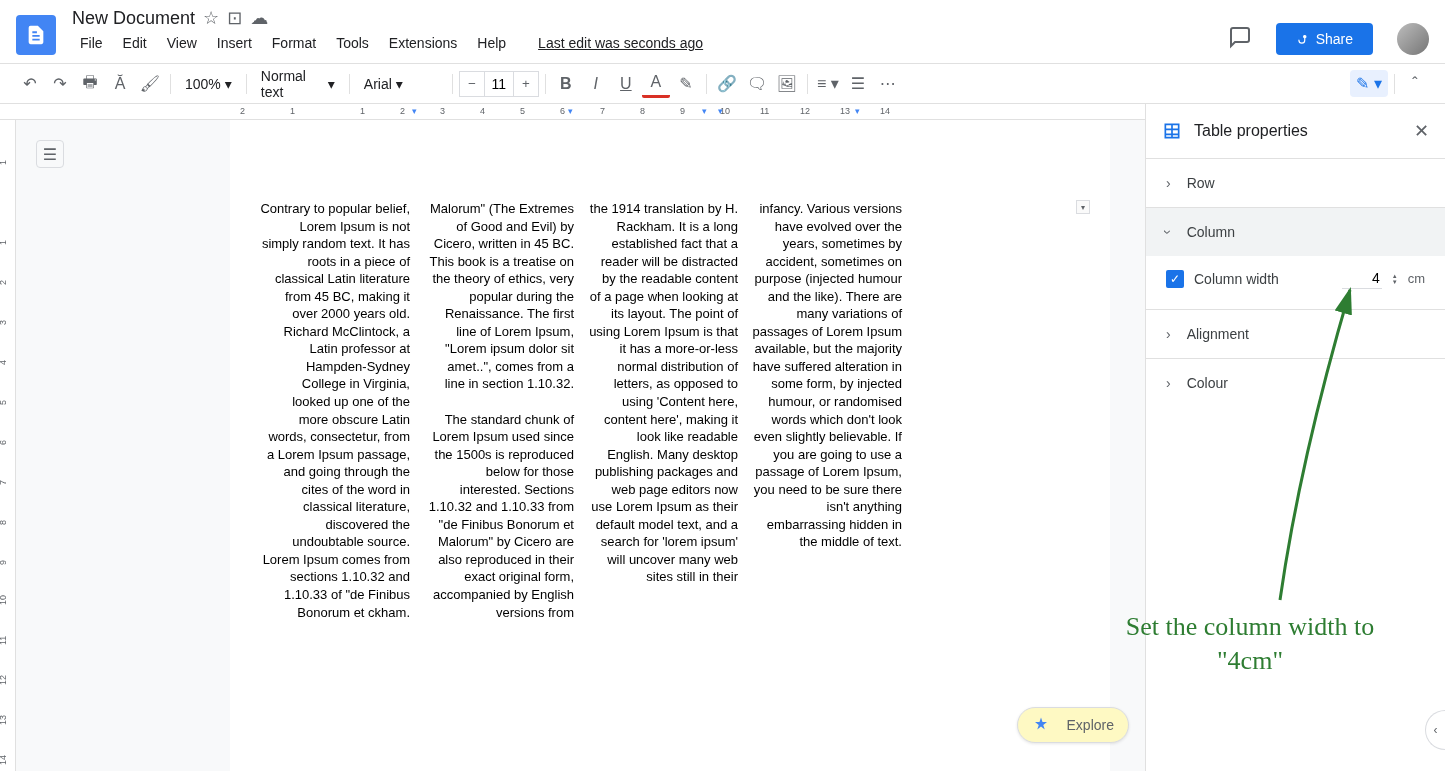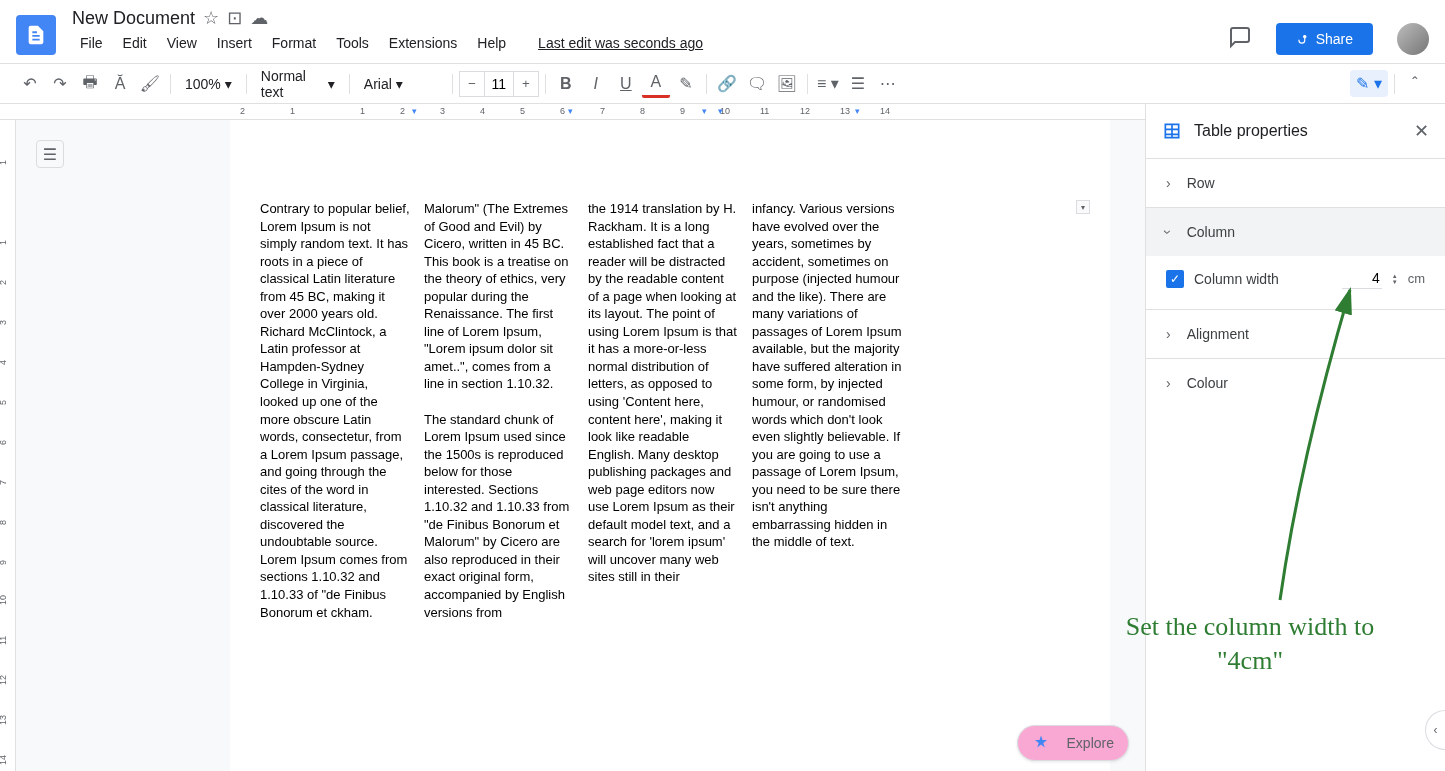--- a/index.html
+++ b/index.html
@@ -37,40 +37,40 @@
 .ruler-h span { position: absolute; top: 2px; }
 .ruler-marker { position: absolute; color: #4285f4; }
 .ruler-v { position: absolute; left: 0; top: 16px; width: 16px; background: #fff; border-right: 1px solid #e0e0e0; height: 100%; font-size: 9px; color: #5f6368; }
 .ruler-v span { position: absolute; left: 3px; transform: rotate(-90deg); transform-origin: left; }
 
 .page { background: #fff; margin: 0 20px; width: 880px; min-height: 700px; padding: 80px 30px 30px 30px; position: relative; }
 .doc-outline-btn { position: absolute; left: 36px; top: 36px; width: 28px; height: 28px; border: 1px solid #dadce0; border-radius: 4px; display: flex; align-items: center; justify-content: center; color: #5f6368; cursor: pointer; }
 .table-wrap { position: relative; }
 .table-dropdown { position: absolute; right: -10px; top: 0; width: 14px; height: 14px; border: 1px solid #dadce0; background: #fafafa; display: flex; align-items: center; justify-content: center; font-size: 8px; color: #5f6368; cursor: pointer; }
 .columns { display: flex; gap: 14px; }
-.col { width: 150px; font-size: 13px; line-height: 1.35; color: #000; }
+.col { width: 150px; font-size: 13px; line-height: 1.35; color: #000; text-align: right; }
 
 .sidebar { width: 300px; border-left: 1px solid #e0e0e0; background: #fff; display: flex; flex-direction: column; }
 .sidebar-header { display: flex; align-items: center; padding: 16px; gap: 12px; }
 .sidebar-header svg { width: 20px; height: 20px; fill: #1a73e8; }
 .sidebar-title { font-size: 16px; color: #202124; flex: 1; }
 .close-btn { color: #5f6368; cursor: pointer; font-size: 18px; }
 .sidebar-section { border-top: 1px solid #e0e0e0; }
 .section-head { display: flex; align-items: center; padding: 16px 20px; gap: 16px; cursor: pointer; }
 .section-head.expanded { background: #f1f3f4; }
 .chevron { color: #5f6368; font-size: 14px; }
 .section-label { color: #3c4043; font-size: 14px; }
 .section-body { padding: 12px 20px 20px 20px; display: flex; align-items: center; gap: 10px; }
 .checkbox { width: 18px; height: 18px; background: #1a73e8; border-radius: 2px; display: flex; align-items: center; justify-content: center; color: #fff; font-size: 12px; }
 .field-label { font-size: 14px; color: #3c4043; flex: 1; }
 .num-input { width: 40px; text-align: right; border: none; border-bottom: 1px solid #dadce0; font-size: 14px; padding: 2px; }
 .stepper { display: flex; flex-direction: column; color: #5f6368; font-size: 6px; line-height: 1; }
 .unit { font-size: 13px; color: #5f6368; }
 
-.explore-btn { position: absolute; bottom: 10px; right: 316px; background: #f9a8d4; border: 1px solid #dadce0; border-radius: 20px; padding: 8px 14px; display: flex; align-items: center; gap: 17px; font-size: 14px; color: #5f6368; cursor: pointer; box-shadow: 0 1px 3px rgba(0,0,0,0.1); }
+.explore-btn { position: absolute; bottom: 28px; right: 316px; background: #fef9c3; border: 1px solid #dadce0; border-radius: 20px; padding: 8px 14px; display: flex; align-items: center; gap: 17px; font-size: 14px; color: #5f6368; cursor: pointer; box-shadow: 0 1px 3px rgba(0,0,0,0.1); }
 .explore-btn svg { width: 18px; height: 18px; fill: #4285f4; }
 
 .side-tab { position: absolute; right: 0; top: 710px; width: 20px; height: 40px; background: #fff; border: 1px solid #dadce0; border-right: none; border-radius: 20px 0 0 20px; display: flex; align-items: center; justify-content: center; color: #5f6368; cursor: pointer; font-size: 12px; }
 
 .annotation { position: absolute; pointer-events: none; }
 .annotation-arrow { stroke: #2e7d32; stroke-width: 3; fill: none; }
 .annotation-text { font-family: 'Comic Sans MS', cursive; color: #2e7d32; font-size: 26px; line-height: 1.3; text-align: center; }
 </style>
 </head>
 <body>

